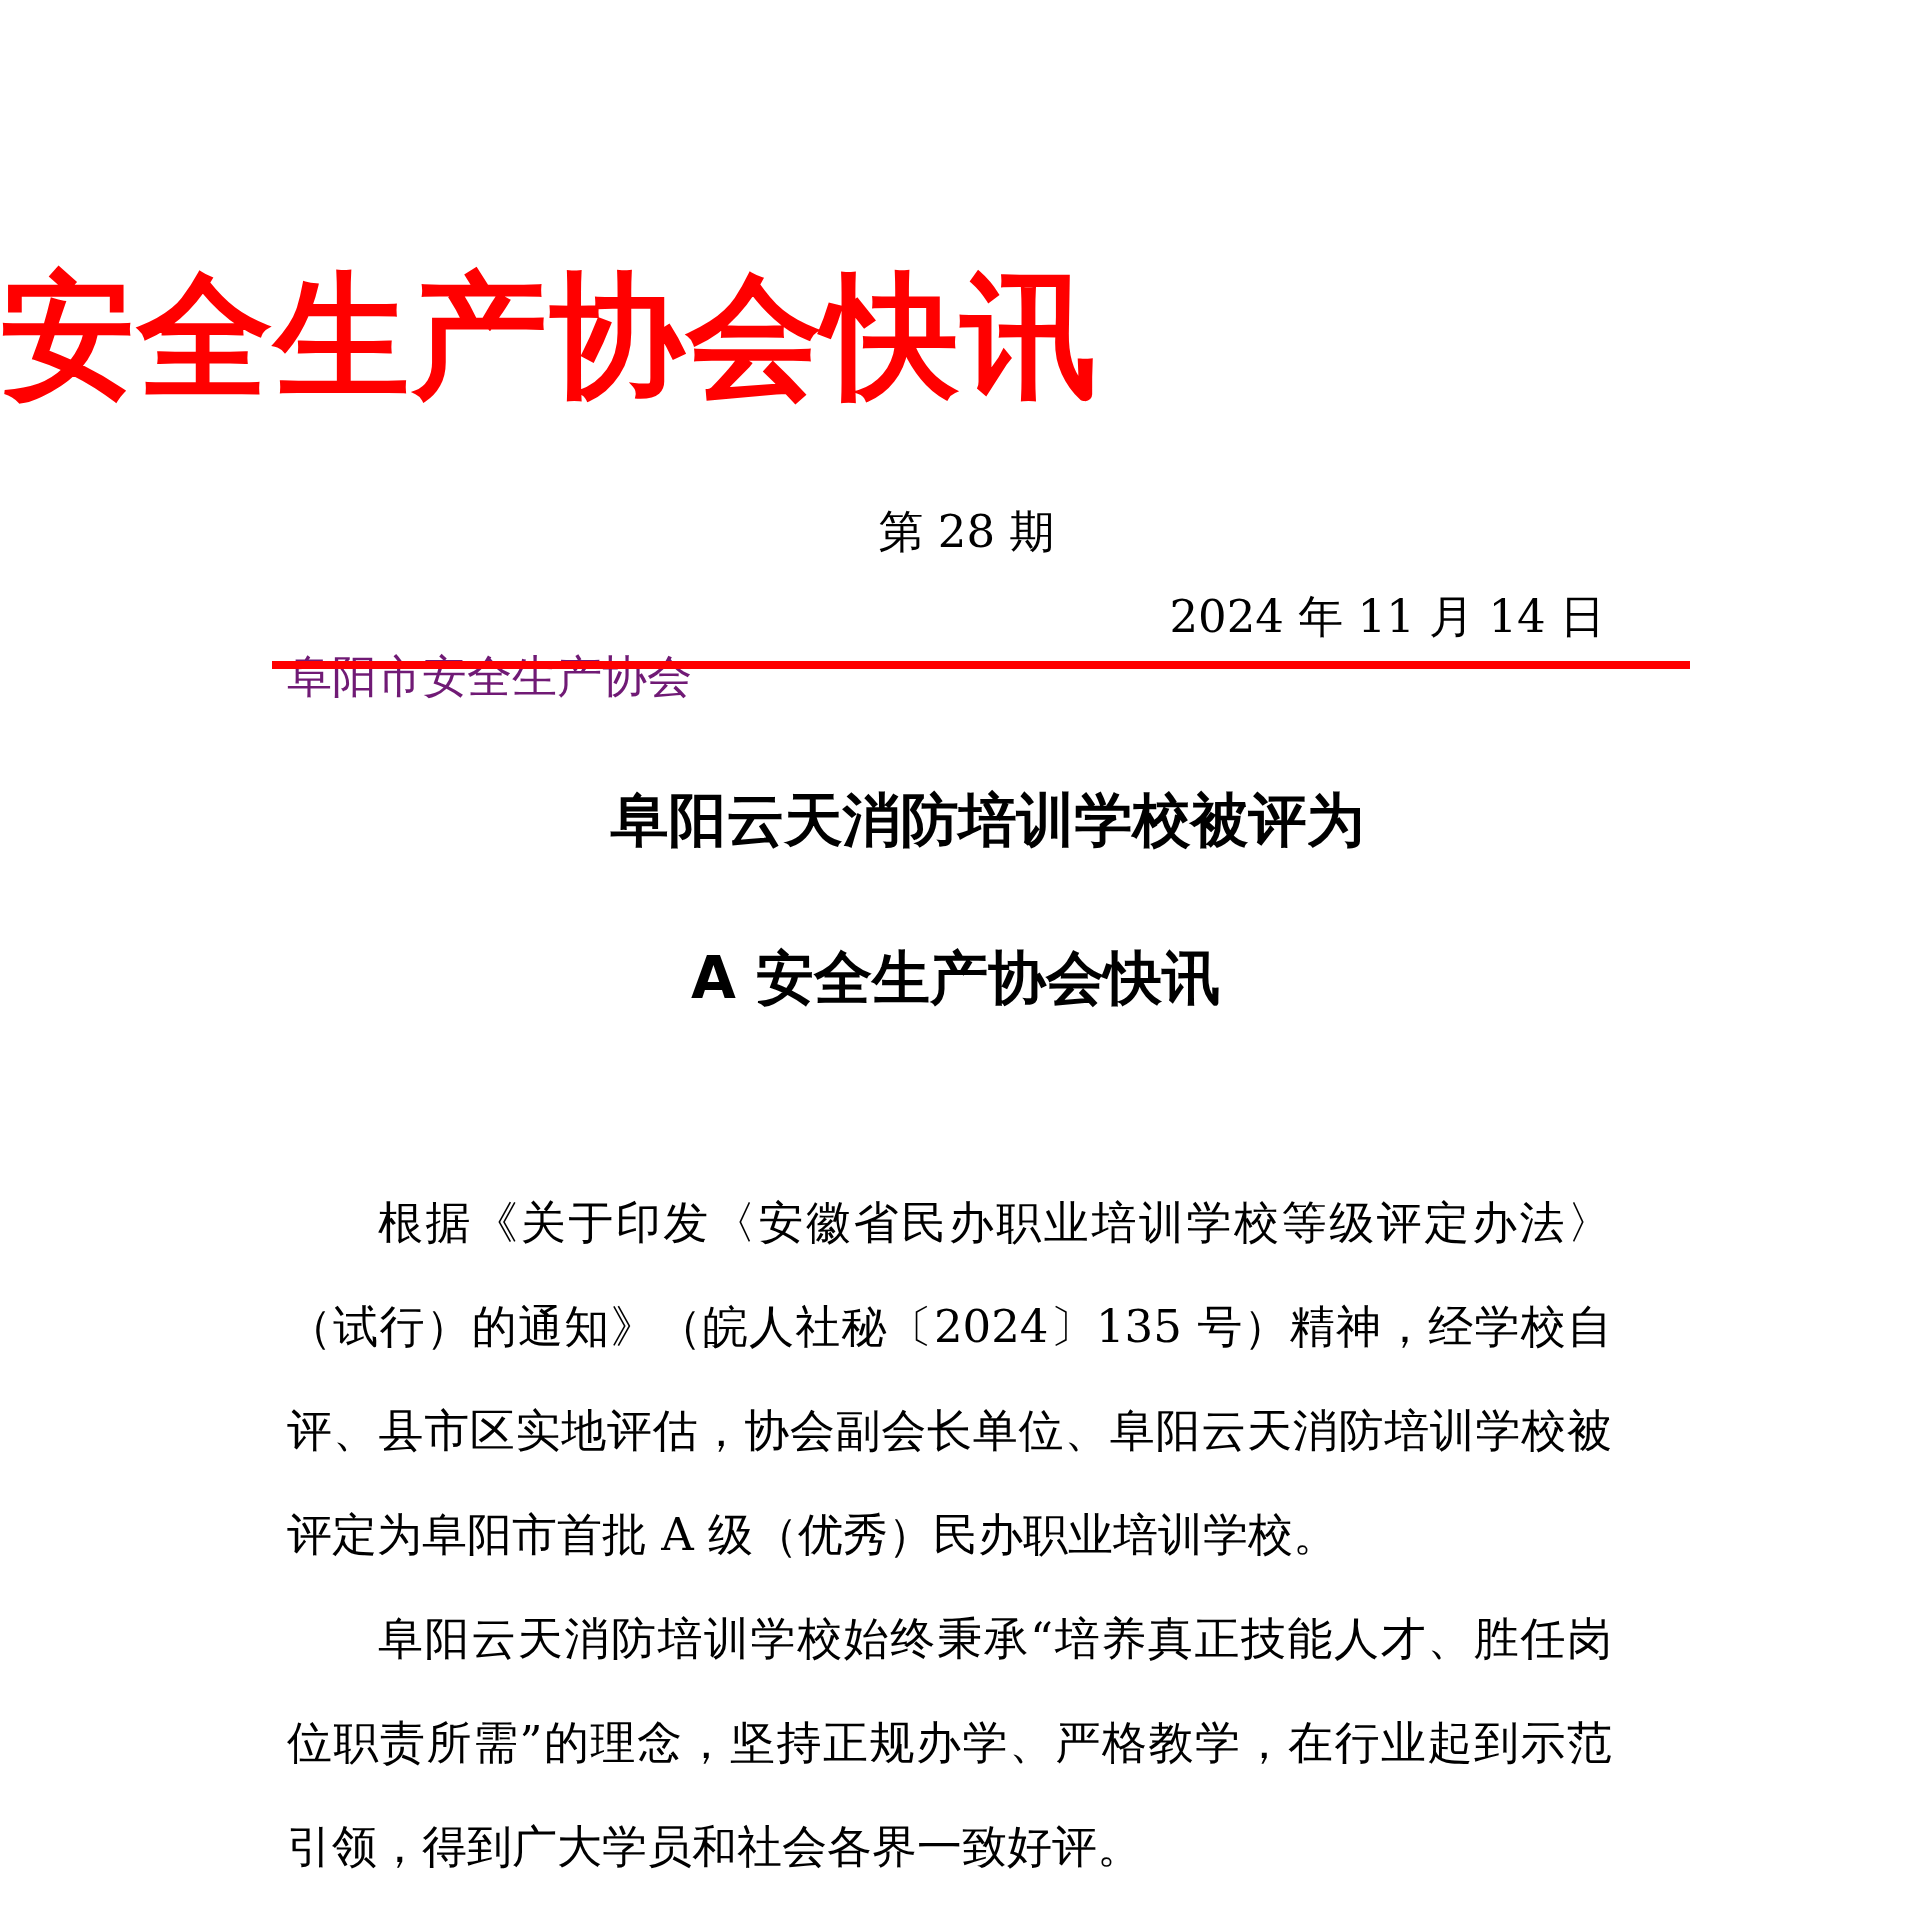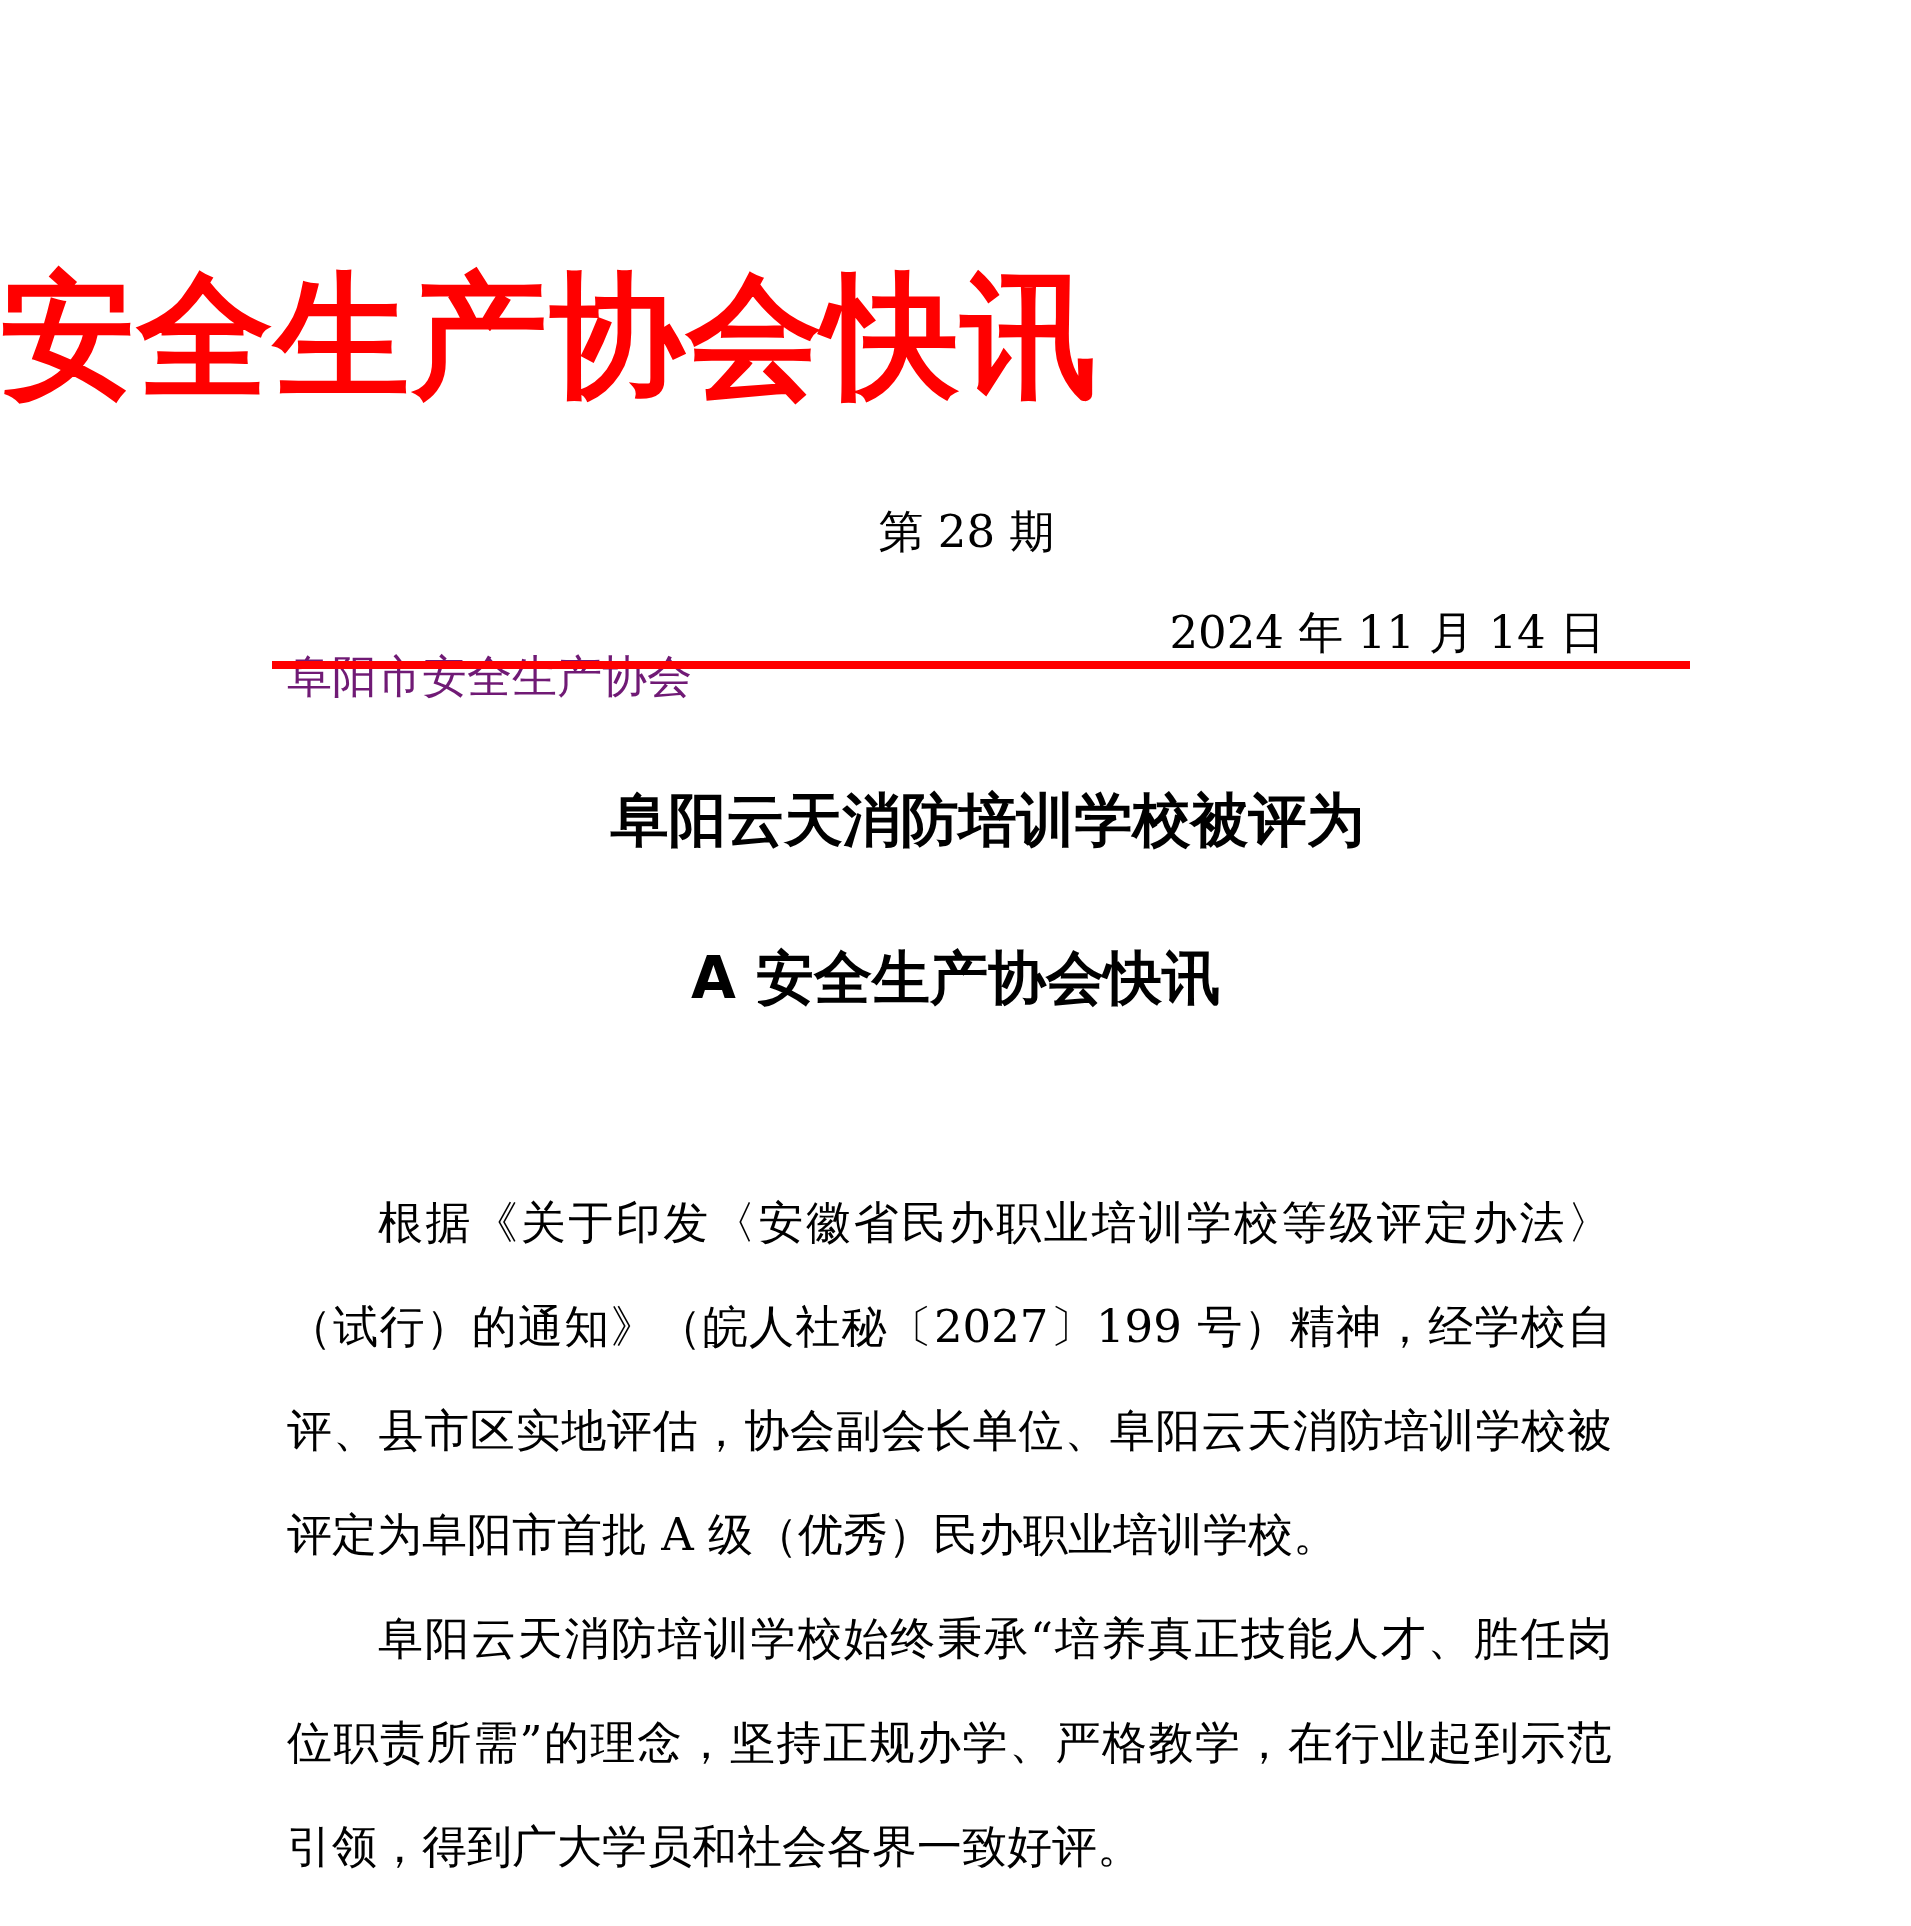--- a/index.html
+++ b/index.html
@@ -13,21 +13,21 @@
   .issue {
     position: absolute; left: 0; width: 1911px; top: 497px; text-align: center;
     font-family: "DejaVu Serif", "Liberation Serif", serif; font-size: 45px; line-height: 69px; color: #000; padding-left: 11px;
   }
   .org {
     position: absolute; left: 287px; top: 602px;
     font-family: "DejaVu Serif", "Liberation Serif", serif; font-size: 45px; line-height: 69px; color: #701a75; margin-top: 40px;
   }
   .date {
     position: absolute; right: 306px; top: 582px;
-    font-family: "DejaVu Serif", "Liberation Serif", serif; font-size: 45px; line-height: 69px; color: #000; margin-top: 16px;
+    font-family: "DejaVu Serif", "Liberation Serif", serif; font-size: 45px; line-height: 69px; color: #000;
   }
   .rule {
     position: absolute; left: 272px; top: 661px; width: 1418px; height: 7.7px; background: #ff0000;
   }
   .headline {
     position: absolute; left: 0; width: 1911px; text-align: center;
     font-family: "DejaVu Sans", "Liberation Sans", sans-serif; font-weight: bold;
     font-size: 58px; line-height: 85px; color: #000;
   }
   .h1 { top: 778px; padding-left: 32px; }
@@ -46,18 +46,18 @@
   <div class="masthead">安全生产协会快讯</div>
   <div class="issue">第 28 期</div>
   <div class="org">阜阳市安全生产协会</div>
   <div class="date">2024 年 11 月 14 日</div>
   <div class="rule"></div>
 
   <div class="headline h1">阜阳云天消防培训学校被评为</div>
   <div class="headline h2">A 安全生产协会快讯</div>
 
   <div class="body">
-    <p>根据《关于印发〈安徽省民办职业培训学校等级评定办法〉（试行）的通知》（皖人社秘〔2027〕199 号）精神，经学校自评、县市区实地评估，协会副会长单位、阜阳云天消防培训学校被评定为阜阳市首批 A 级（优秀）民办职业培训学校。</p>
+    <p>根据《关于印发〈安徽省民办职业培训学校等级评定办法〉（试行）的通知》（皖人社秘〔2024〕135 号）精神，经学校自评、县市区实地评估，协会副会长单位、阜阳云天消防培训学校被评定为阜阳市首批 A 级（优秀）民办职业培训学校。</p>
     <p>阜阳云天消防培训学校始终秉承“培养真正技能人才、胜任岗位职责所需”的理念，坚持正规办学、严格教学，在行业起到示范引领，得到广大学员和社会各界一致好评。</p>
     <p>阜阳云天消防培训学校长期以来积极主动配合支持协会工作，为协会各项工作的正常开展做出了突出贡献和无私奉献，彰显了一个会员单位的社会责任和担当。</p>
   </div>
 </div>
 
 
 </body></html>

